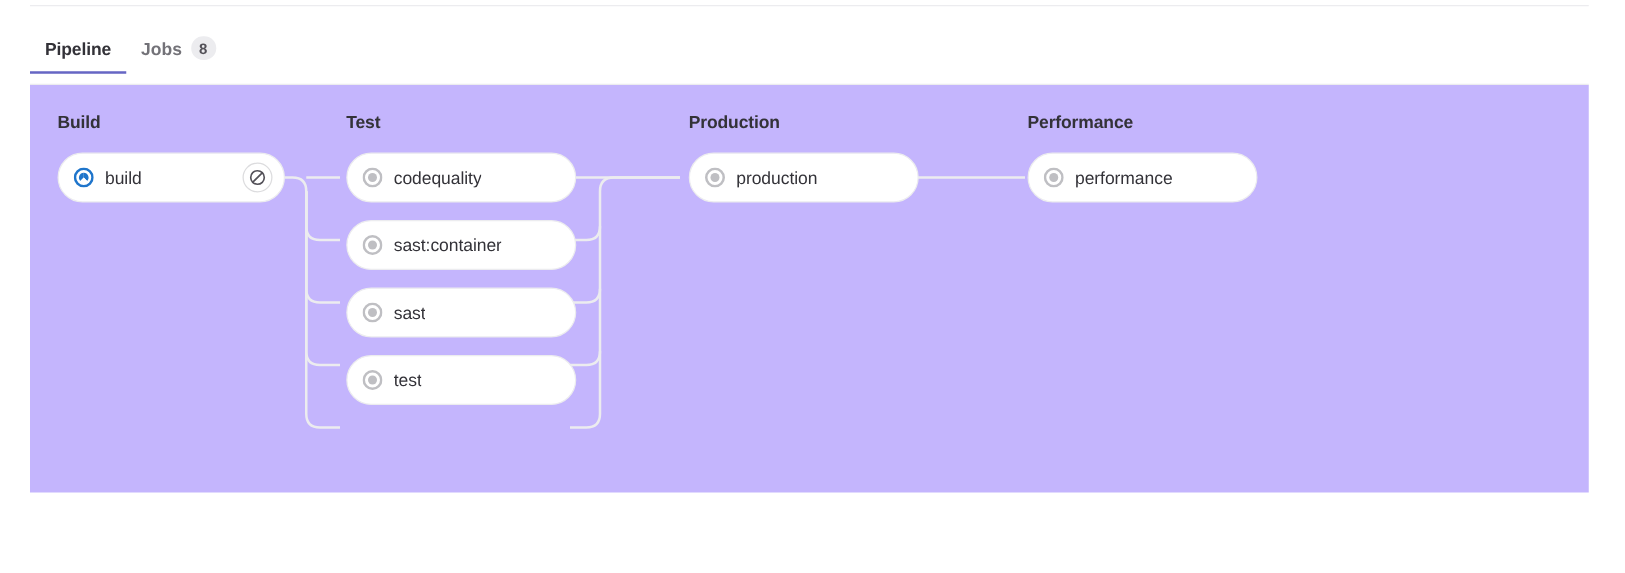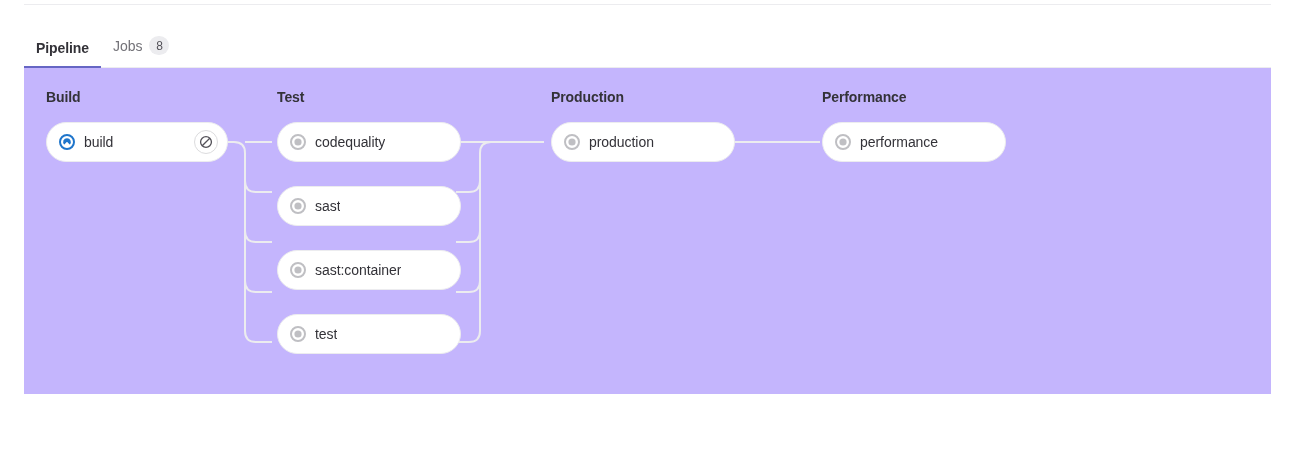--- a/index.html
+++ b/index.html
@@ -42,21 +42,21 @@
     bottom: 0;
     width: 1247px;
     height: 1px;
     background: #ececef;
   }
   .tabs-list {
     position: absolute;
     left: 0;
     bottom: 0;
     display: flex;
-    align-items: flex-end;
+    align-items: center;
     height: 46px;
   }
   .tab {
     position: relative;
     display: flex;
     align-items: center;
     gap: 7px;
     padding: 0 12px 13px 12px;
     font-size: 14px;
     line-height: 1;
@@ -72,21 +72,21 @@
     content: "";
     position: absolute;
     left: 0;
     right: 0;
     bottom: 0;
     height: 2px;
     background: #6666c4;
   }
   .tab-jobs {
     color: #737278;
-    font-weight: normal;
+    font-weight: bold;
   }
   .tab-badge {
     display: inline-flex;
     align-items: center;
     justify-content: center;
     min-width: 20px;
     height: 19px;
     padding: 0 6px;
     border-radius: 10px;
     background: #ececef;
@@ -134,21 +134,21 @@
     position: absolute;
     top: 54px;
     left: 0;
   }
 
   
   .job {
     position: relative;
     box-sizing: border-box;
     height: 40px;
-    margin-bottom: 24px;
+    margin-bottom: 14px;
     background: #ffffff;
     border: 1px solid #ececef;
     border-radius: 20px;
     display: flex;
     align-items: center;
     padding-left: 12px;
     padding-right: 10px;
     cursor: pointer;
   }
   .job:last-child { margin-bottom: 0; }
@@ -260,29 +260,29 @@
         </svg>
         <span class="job-name">codequality</span>
       </div>
 
 
       <div class="job job-wide">
         <svg class="status-icon" viewBox="0 0 16 16" fill="none">
           <circle cx="8" cy="8" r="7" stroke="#bfbfc3" stroke-width="2" fill="#ffffff"></circle>
           <circle cx="8" cy="8" r="3.6" fill="#bfbfc3"></circle>
         </svg>
+        <span class="job-name">sast:container</span>
+      </div>
+
+      <div class="job job-wide">
+        <svg class="status-icon" viewBox="0 0 16 16" fill="none">
+          <circle cx="8" cy="8" r="7" stroke="#bfbfc3" stroke-width="2" fill="#ffffff"></circle>
+          <circle cx="8" cy="8" r="3.6" fill="#bfbfc3"></circle>
+        </svg>
         <span class="job-name">sast</span>
-      </div>
-
-      <div class="job job-wide">
-        <svg class="status-icon" viewBox="0 0 16 16" fill="none">
-          <circle cx="8" cy="8" r="7" stroke="#bfbfc3" stroke-width="2" fill="#ffffff"></circle>
-          <circle cx="8" cy="8" r="3.6" fill="#bfbfc3"></circle>
-        </svg>
-        <span class="job-name">sast:container</span>
       </div>
 
       <div class="job job-wide">
         <svg class="status-icon" viewBox="0 0 16 16" fill="none">
           <circle cx="8" cy="8" r="7" stroke="#bfbfc3" stroke-width="2" fill="#ffffff"></circle>
           <circle cx="8" cy="8" r="3.6" fill="#bfbfc3"></circle>
         </svg>
         <span class="job-name">test</span>
       </div>
 

